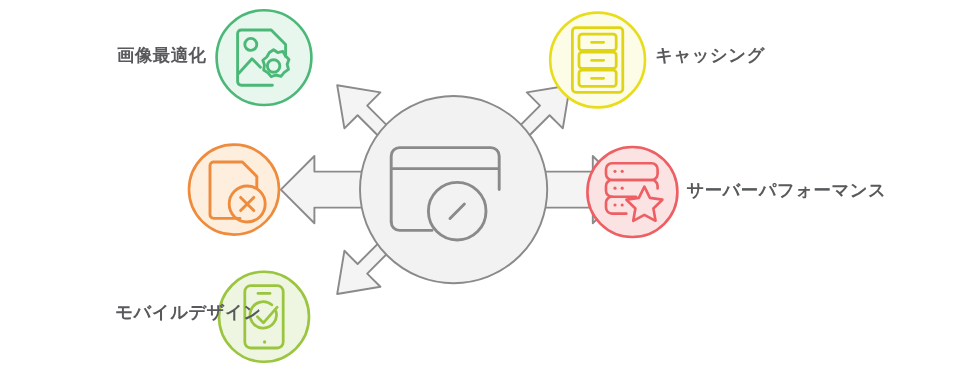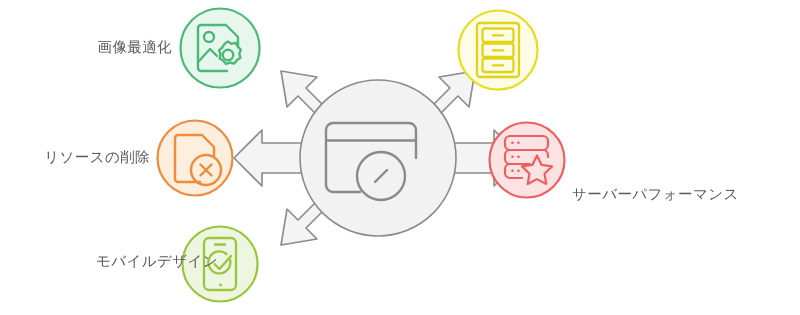--- a/index.html
+++ b/index.html
@@ -12,20 +12,21 @@
     width: 800px;
     height: 315px;
     font-family: "Liberation Sans", "DejaVu Sans", sans-serif;
     overflow: hidden;
   }
   #diagram-root {
     position: relative;
     width: 800px;
     height: 315px;
     background: #ffffff;
+    font-weight: bold;
   }
   #diagram-svg {
     position: absolute;
     left: 0;
     top: 0;
     width: 800px;
     height: 315px;
     display: block;
   }
   .node-label {
@@ -180,20 +181,20 @@
         <circle cx="220.5" cy="285" r="1.4" fill="#9ac63f" stroke="none"></circle>
         <path d="M 230 259.5
                  A 11 11 0 1 1 226.5 254"></path>
         <path d="M 214.5 264 L 219.5 269 L 231 256"></path>
       </g>
     </g>
   </svg>
 
   <div class="node-label label-left" style="left:0; top:40px; width:172px; padding-right:0;">画像最適化</div>
 
-
-  <div class="node-label label-left" style="left:0; top:150px; width:150px;">リソースの削除</div>
-
-  <div class="node-label label-right" style="left:572px; top:152px;margin-top:35px;">サーバーパフォーマンス</div>
+  <div class="node-label label-right" style="left:546px; top:40px;">キャッシング</div>
+
+
+  <div class="node-label label-right" style="left:572px; top:152px;">サーバーパフォーマンス</div>
 
   <div class="node-label label-left" style="left:0; top:254px; width:174px;padding-left:44px;">モバイルデザイン</div>
 
 </div>
 
 </body></html>

